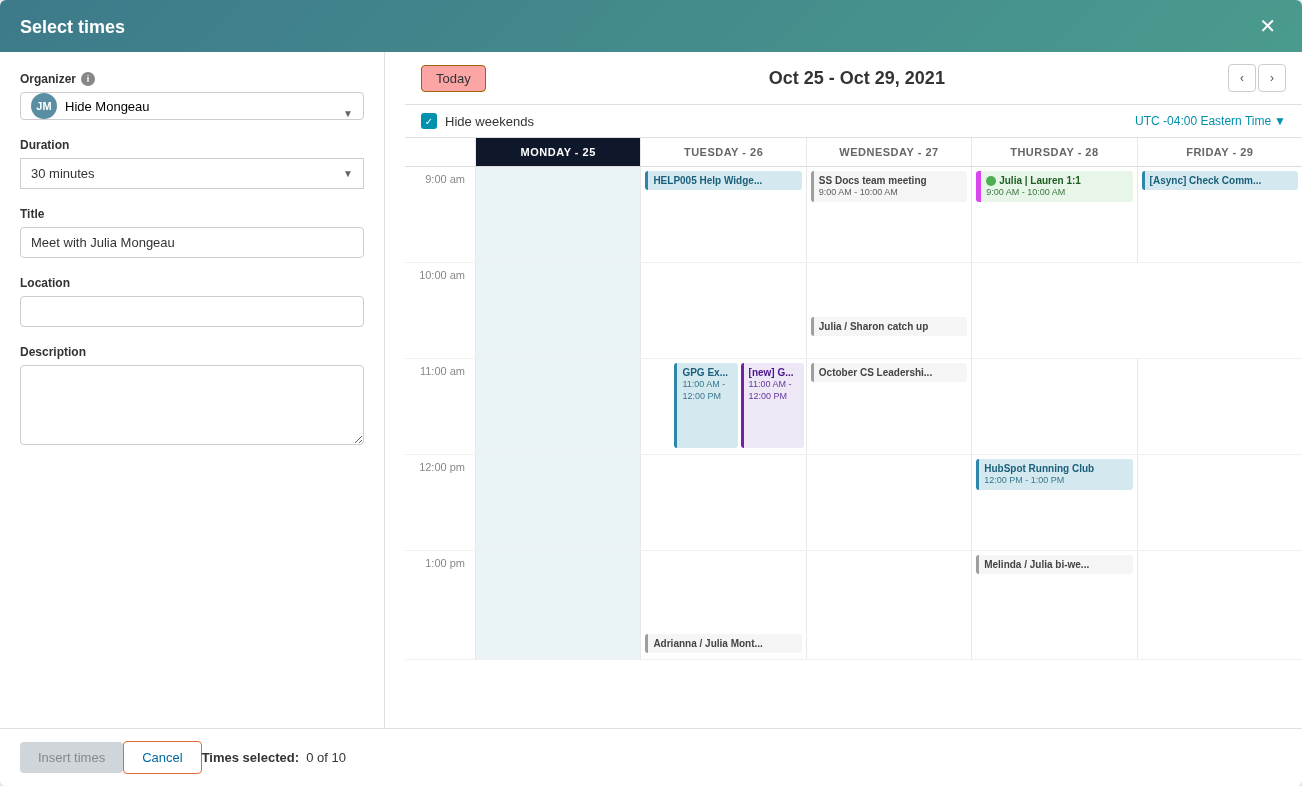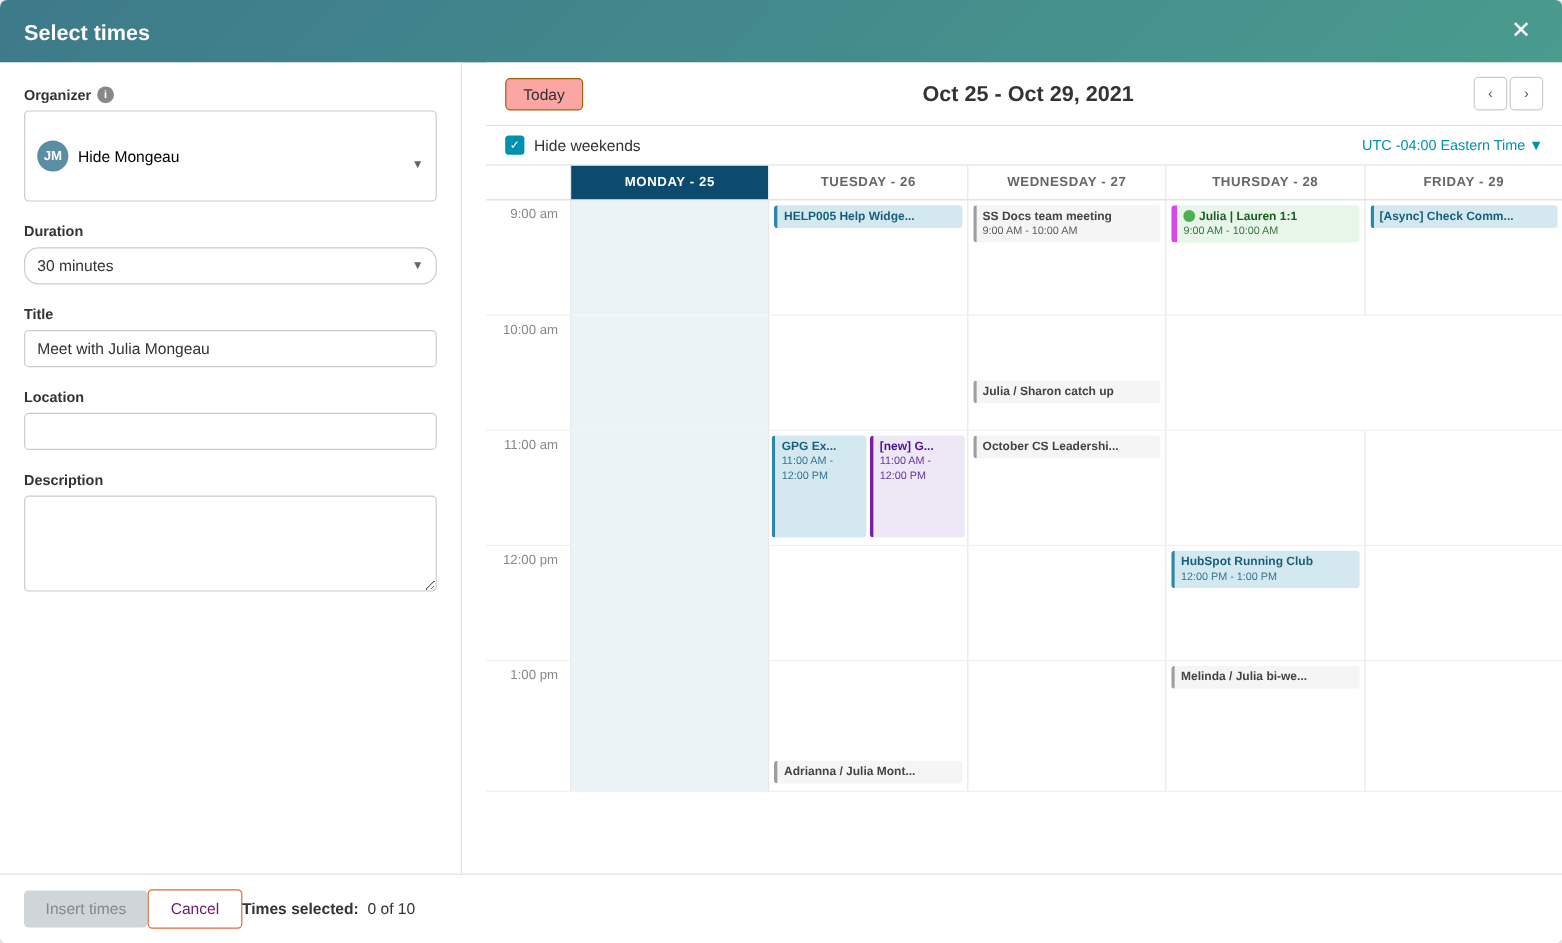--- a/index.html
+++ b/index.html
@@ -77,21 +77,21 @@
       align-items: center;
       justify-content: center;
       font-weight: bold;
       flex-shrink: 0;
     }
     .organizer-select {
       display: flex;
       align-items: flex-end;
       border: 1px solid #ccc;
       border-radius: 4px;
-      padding: 24px 10px;
+      padding: 0 10px;
       background: #fff;
       cursor: pointer;
       width: 100%;
       justify-content: space-between;
     }
     .organizer-info {
       display: flex;
       align-items: center;
       gap: 8px;
     }
@@ -111,21 +111,21 @@
       color: #666;
       font-size: 10px;
     }
 
     .field-group { margin-bottom: 18px; }
 
     .duration-select {
       display: flex;
       align-items: center;
       border: 1px solid #ccc;
-      border-radius: 12px;
+      border-radius: 0;
       padding: 7px 10px;
       background: #fff;
       cursor: pointer;
       width: 100%;
       justify-content: space-between;
       font-size: 13px;
       color: #333;
     }
 
     .text-input {
@@ -249,21 +249,21 @@
       text-align: center;
       padding: 8px 4px;
       font-size: 11px;
       font-weight: 600;
       color: #666;
       border-left: 1px solid #e8e8e8;
       letter-spacing: 0.5px;
     }
     .cal-header-cell:first-child { border-left: none; }
     .cal-header-cell.active {
-      background: #0c4a6e;
+      background: #0f172a;
       color: #fff;
     }
 
     .cal-time-row {
       display: grid;
       grid-template-columns: 70px repeat(5, 1fr);
       border-bottom: 1px solid #f0f0f0;
       min-height: 95px;
     }
     .time-label {
@@ -336,21 +336,21 @@
       background: #d0d5da;
       color: #888;
       border: none;
       border-radius: 4px;
       padding: 8px 18px;
       font-size: 13px;
       cursor: not-allowed;
     }
     .cancel-btn {
       background: #fff;
-      color: #701a75;
+      color: #0369a1;
       border: 1px solid #e06b3a;
       border-radius: 4px;
       padding: 8px 18px;
       font-size: 13px;
       cursor: pointer;
     }
     .times-selected {
       font-size: 13px;
       color: #333;
     }
@@ -498,21 +498,21 @@
 
           <div class="cal-cell"></div>
         </div>
 
         <div class="cal-time-row">
           <div class="time-label">11:00 am</div>
 
           <div class="cal-cell active-col"></div>
 
           <div class="cal-cell" style="display:flex;gap:3px;padding:4px 2px;">
-            <div class="event-block event-blue" style="flex:1;min-width:0;">
+            <div class="event-block event-blue" style="flex:1;min-width:0;margin-left:31px;">
               <div class="event-name">GPG Ex...</div>
               <div class="event-time">11:00 AM - 12:00 PM</div>
             </div>
             <div class="event-block event-purple" style="flex:1;min-width:0;">
               <div class="event-name">[new] G...</div>
               <div class="event-time">11:00 AM - 12:00 PM</div>
             </div>
           </div>
 
           <div class="cal-cell">

